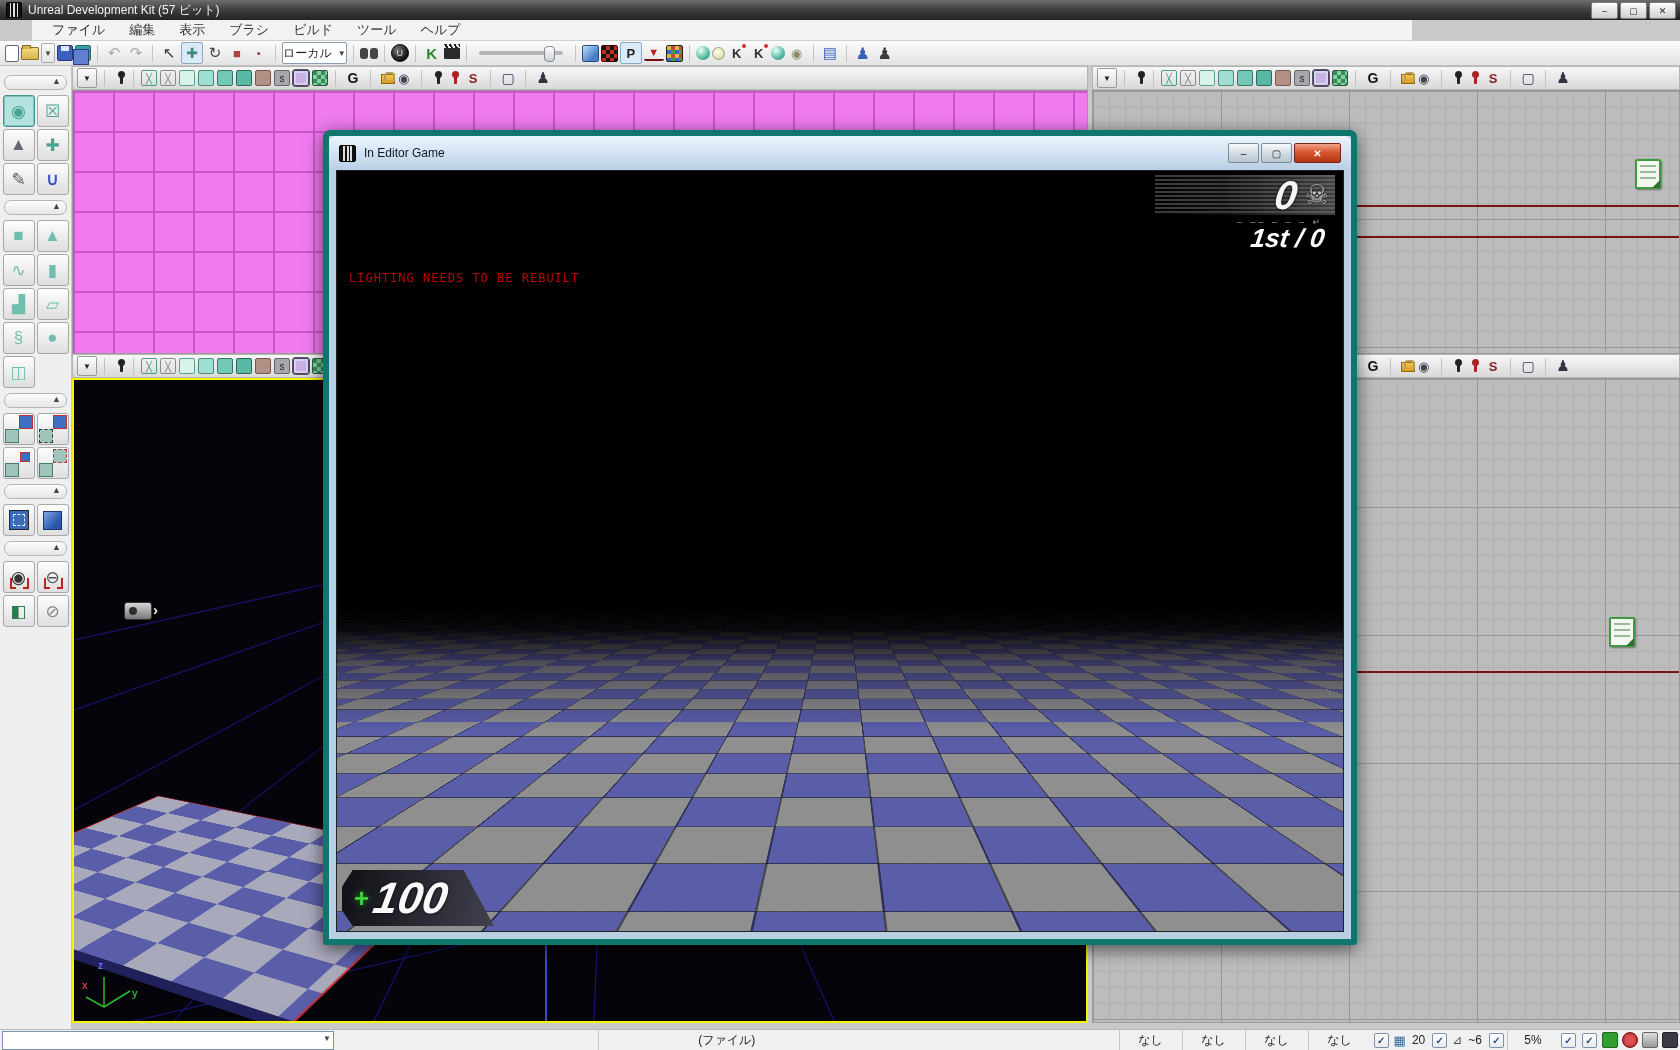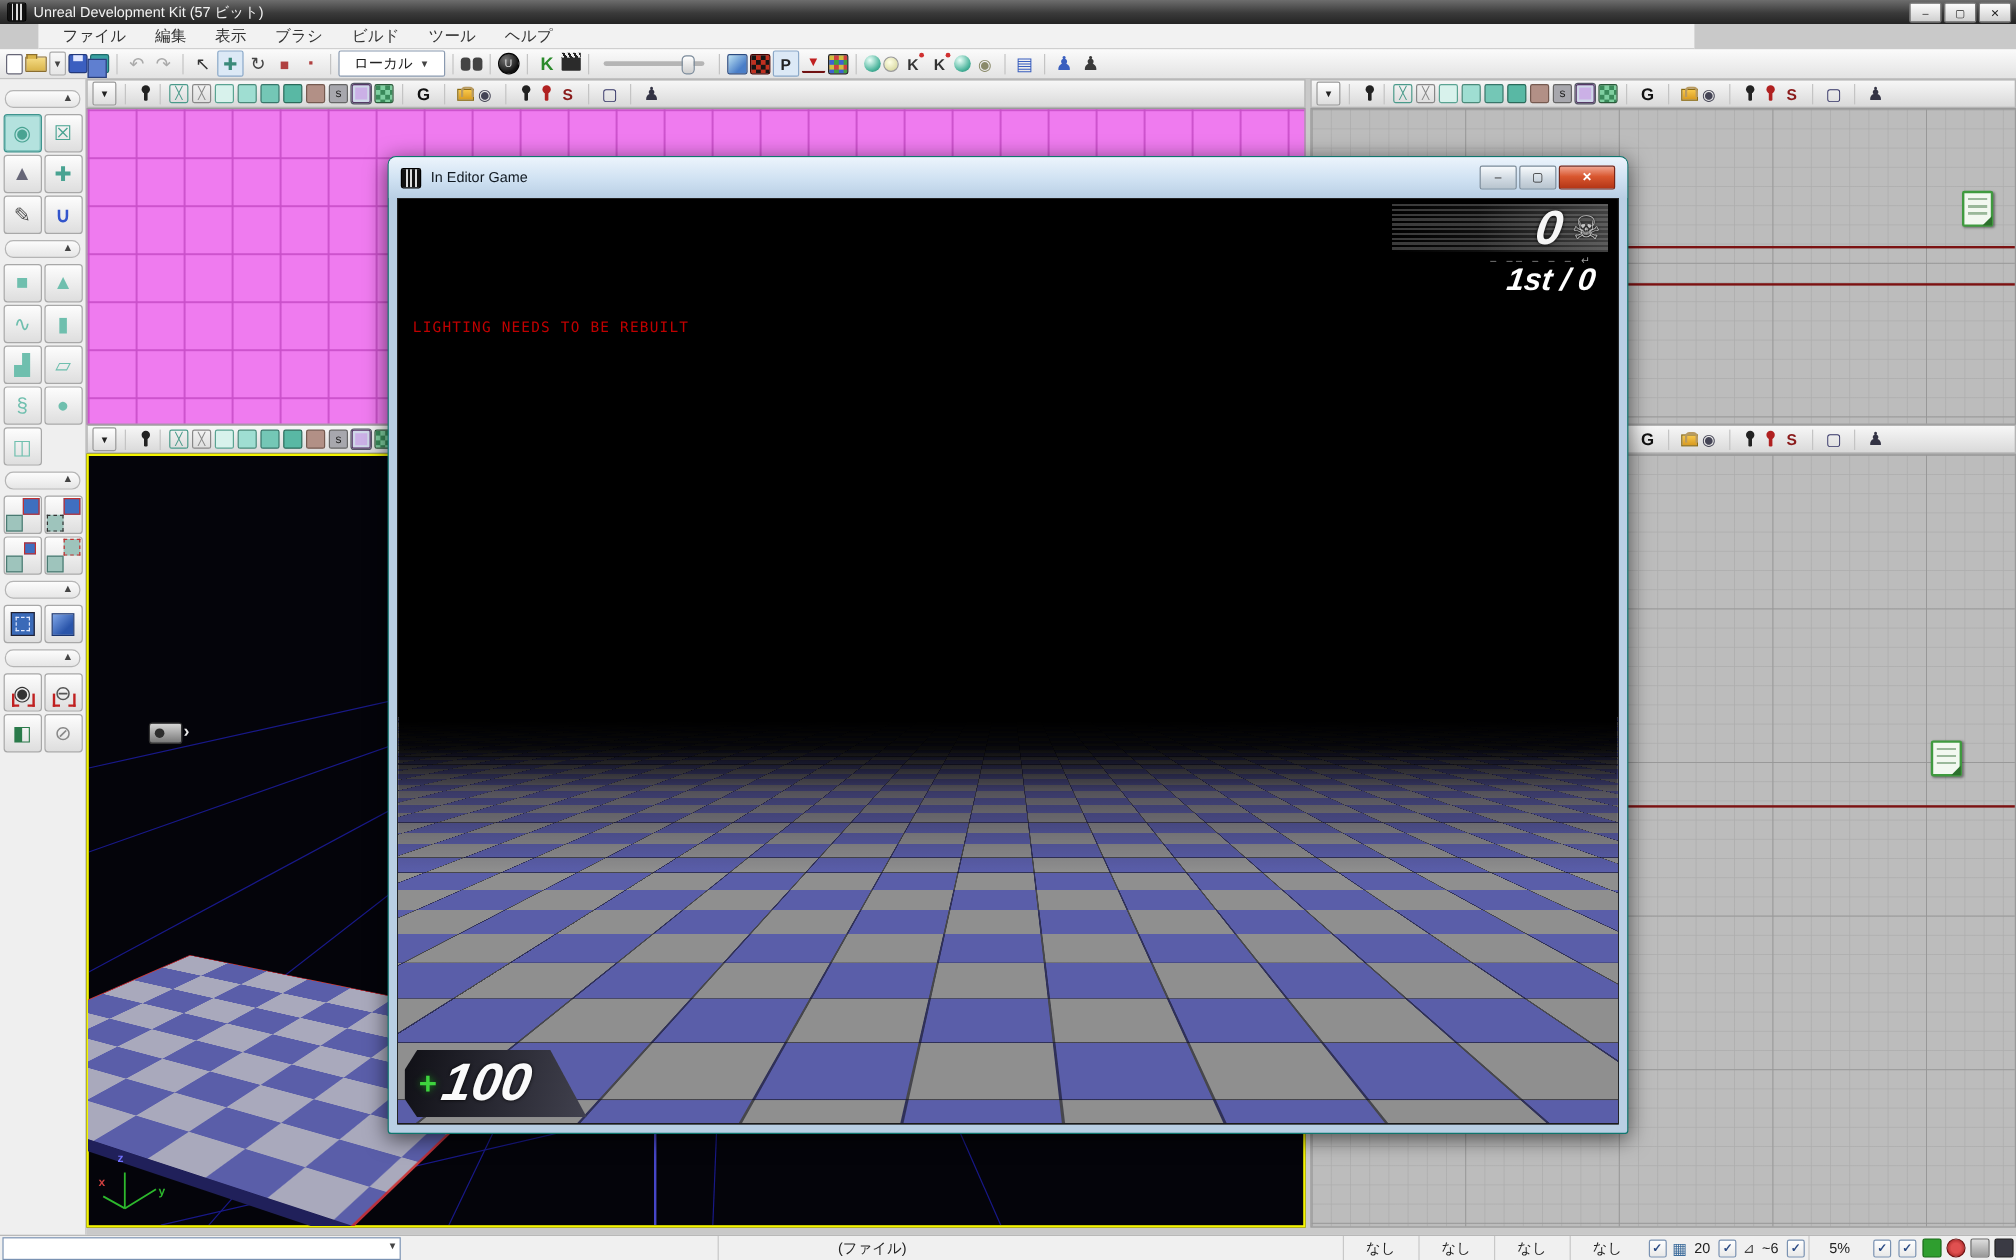--- a/index.html
+++ b/index.html
@@ -46,21 +46,21 @@
   .mi-cbcube{width:15px;height:15px;background:linear-gradient(135deg,#bfe4f4,#4a7ec8 70%);border:1px solid #2a4a80;}
   .mi-redcheck{width:15px;height:15px;border:1px solid #400;
      background:conic-gradient(#c03020 0 25%,#151515 0 50%,#c03020 0 75%,#151515 0);background-size:8px 8px;}
   .mi-mosaic{width:15px;height:15px;border:1px solid #222;
      background:conic-gradient(#d04040 0 25%,#40a040 0 50%,#4060d0 0 75%,#d0c040 0);background-size:8px 8px;}
   .mi-sphere{width:14px;height:14px;border-radius:50%;background:radial-gradient(circle at 35% 30%,#eafff8,#49b39b 65%,#1f7a68);}
   .mi-bulb{width:11px;height:11px;border-radius:50%;background:radial-gradient(circle at 40% 35%,#ffffe6,#cfcf8f);border:1px solid #999;}
   .mi-knode{font-weight:bold;color:#333;}
   .mi-knode::after{content:"";position:absolute;right:1px;top:1px;width:4px;height:4px;border-radius:50%;background:#d03030;}
   .mi-combo{display:flex;align-items:center;height:20px;background:#fff;border:1px solid #8a9ab0;border-radius:2px;
-     padding:0 12px;gap:6px;font-size:12px;color:#222;}
+     padding:0 0;gap:6px;font-size:12px;color:#222;}
   .mi-combo .dd{font-size:8px;color:#444;}
   
   .joy{width:14px;height:16px;}
   .joy::before{content:"";position:absolute;left:8px;top:5px;width:3px;height:9px;background:currentColor;border-radius:1px;}
   .joy::after{content:"";position:absolute;left:6px;top:1px;width:7px;height:7px;border-radius:50%;background:currentColor;}
   .joy-red{color:#b02020 !important;}
   .lock{width:13px;height:15px;}
   .lock::before{content:"";position:absolute;left:3px;bottom:2px;width:12px;height:8px;background:linear-gradient(#f8c84a,#d89a20);border:1px solid #8a6a10;}
   .lock::after{content:"";position:absolute;left:6px;top:1px;width:7px;height:7px;border:2px solid #b89a60;border-bottom:none;border-radius:4px 4px 0 0;}
   
@@ -122,21 +122,21 @@
   .sb-combo{width:330px;height:17px;margin-left:2px;background:#fff;border:1px solid #7a92b2;display:flex;align-items:center;position:relative;}
   .sb-combo::after{content:"▼";position:absolute;right:2px;top:2px;font-size:8px;color:#444;}
   .sb-spacer{flex:1;}
   .sb-field{height:21px;display:flex;align-items:center;justify-content:center;border-left:1px solid #c8c8c8;padding:0 8px;color:#222;}
   .sb-check{width:13px;height:13px;background:linear-gradient(#fff,#e9e9e9);border:1px solid #7a92b2;border-radius:2px;
     display:flex;align-items:center;justify-content:center;margin:0 3px;}
   .sb-check.on::after{content:"✓";font-size:10px;color:#2a4a85;font-weight:bold;}
   .sb-ic{width:14px;height:14px;border-radius:2px;margin:0 2px;}
   
   #gamewin{position:absolute;left:323px;top:130px;width:1034px;height:815px;z-index:20;
-    background:#b9cfe4;border:1px solid #0f766e;border-radius:7px 7px 3px 3px;
+    background:#b9cfe4;border:6px solid #0f766e;border-radius:7px 7px 3px 3px;
     box-shadow:0 4px 18px rgba(0,0,0,.6);box-sizing:border-box;}
   #gw-title{position:absolute;left:0;right:0;top:0;height:34px;border-radius:6px 6px 0 0;
     background:linear-gradient(#ecf4fc,#cfe1f2 55%,#b9cfe4);display:flex;align-items:center;}
   #gw-icon{width:15px;height:15px;margin:0 8px 0 10px;border-radius:2px;border:1px solid #000;background:
     linear-gradient(90deg,#111 20%,#ddd 20% 32%,#111 32% 45%,#ddd 45% 57%,#111 57% 70%,#ddd 70% 82%,#111 82%);}
   #gw-title .ttl{font-size:12px;color:#101820;}
   #gw-btns{position:absolute;right:10px;top:7px;display:flex;gap:2px;}
   .gwbtn{height:18px;border-radius:2px;display:flex;align-items:center;justify-content:center;
     font-size:10px;color:#222;background:linear-gradient(#f7fafc,#cdd7e0 60%,#b8c4ce);border:1px solid #7f8d99;width:29px;}
   .gwbtn.close{width:45px;background:linear-gradient(#f0a38e,#d9572f 45%,#b33516);border:1px solid #772517;color:#fff;font-weight:bold;}

